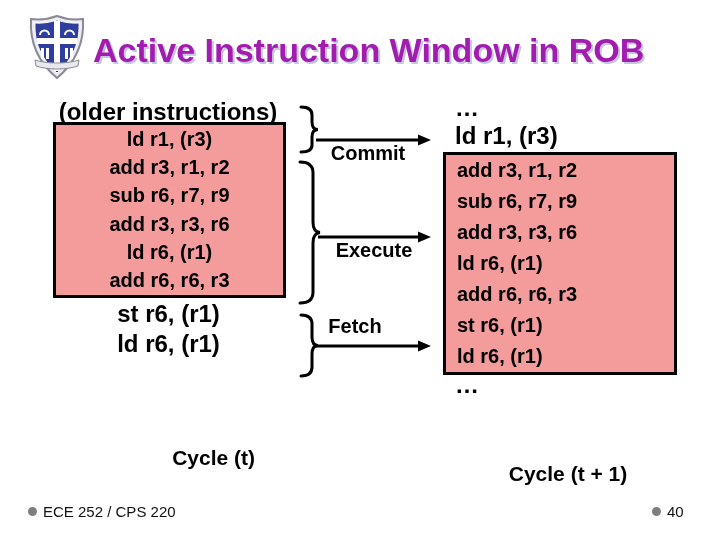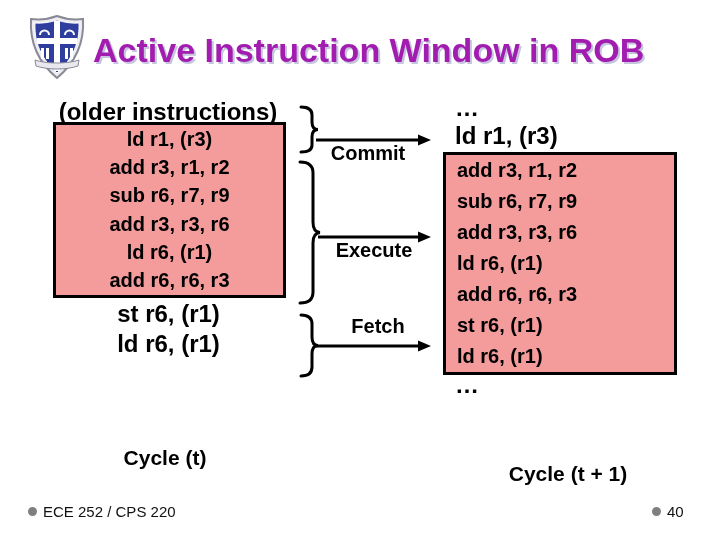--- a/index.html
+++ b/index.html
@@ -28,24 +28,24 @@
   .below-left{left:46px;top:299px;width:245px;text-align:center;line-height:30px;}
   .below-left .row{display:block;}
   
   .right-above{left:455px;top:94px;line-height:28px;}
   .right-above .row{display:block;}
   .right-below{left:455px;top:371px;}
   
   .stage-label{position:absolute;font-size:20px;text-align:center;}
   .commit-label{left:320px;top:110px;width:96px;margin-top:32px;}
   .execute-label{left:322px;top:199px;width:104px;margin-top:40px;}
-  .fetch-label{left:335px;top:315px;width:86px;}
+  .fetch-label{left:312px;top:315px;width:86px;}
   
   .cycle{position:absolute;font-size:21px;text-align:center;}
-  .cycle-t{left:75px;top:446px;width:180px;}
+  .cycle-t{left:75px;top:446px;width:180px;text-align:right;}
   .cycle-t1{left:468px;top:446px;width:200px;margin-top:16px;}
   
   .overlay{position:absolute;left:0;top:0;pointer-events:none;}
   
   .footer-item{
     position:absolute;display:flex;align-items:center;gap:6px;
     font-weight:normal;font-size:15px;color:#111;
   }
   .footer-left{left:28px;top:503px;}
   .footer-right{left:652px;top:503px;}

